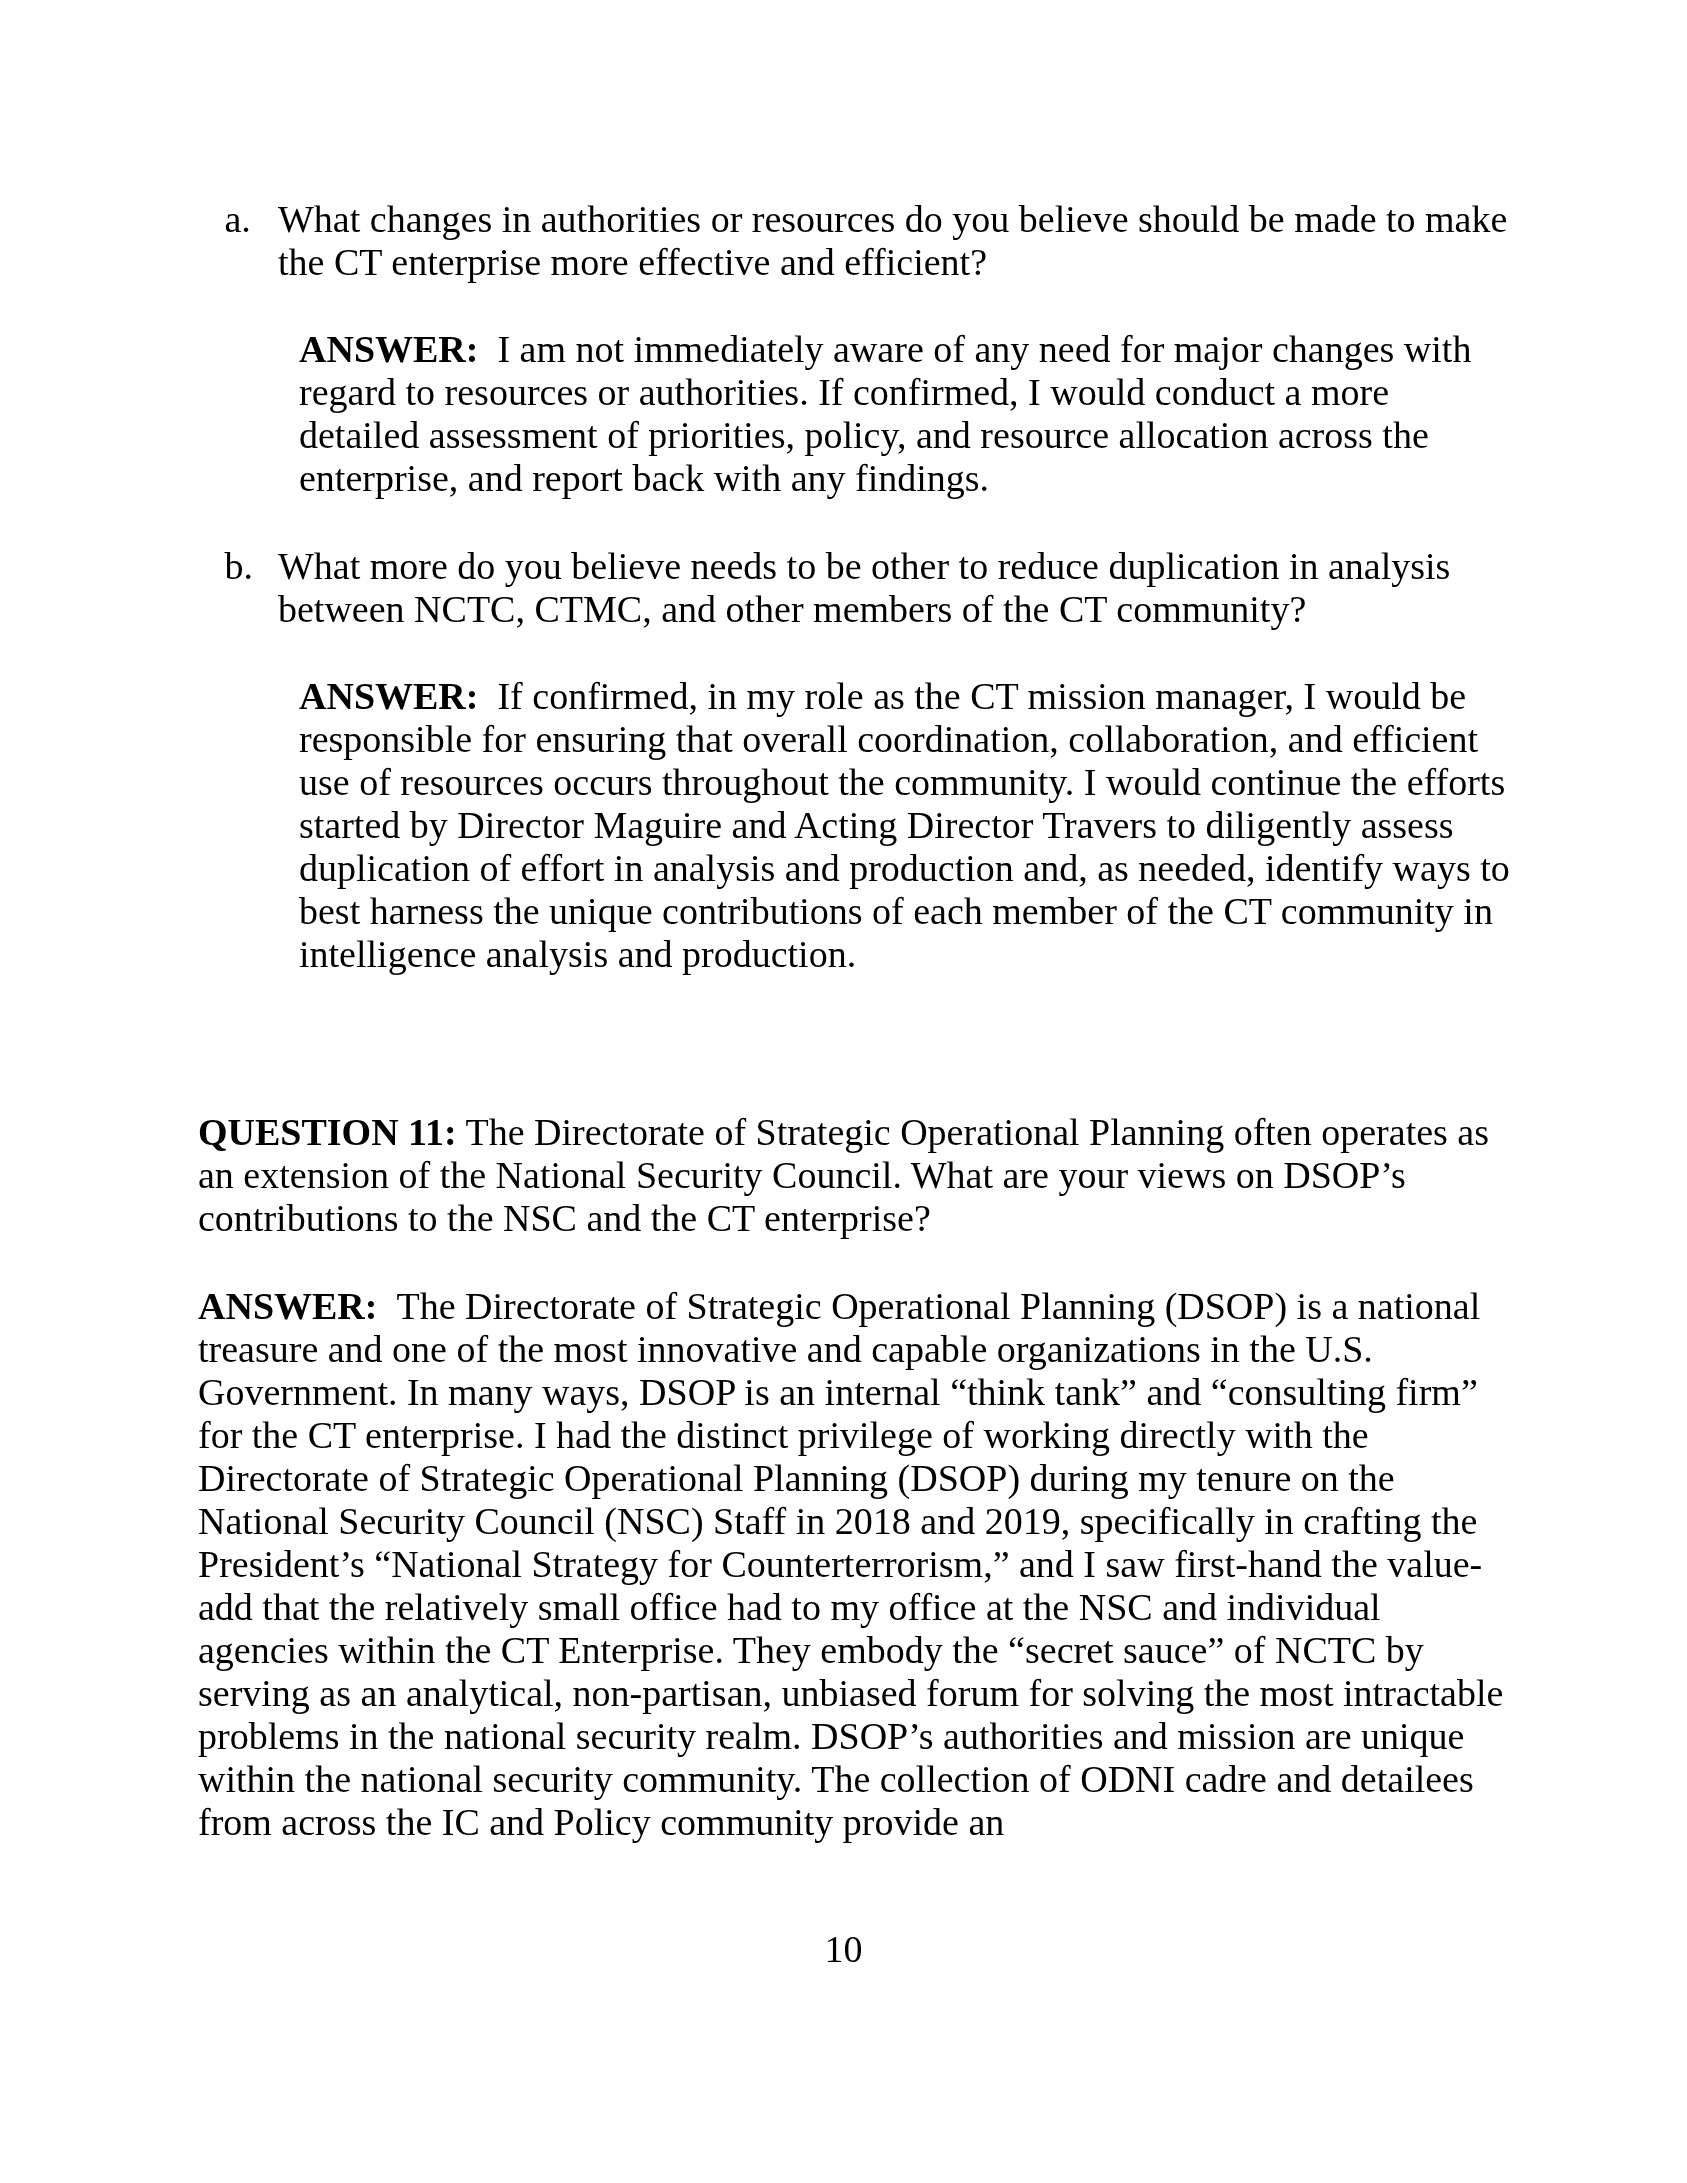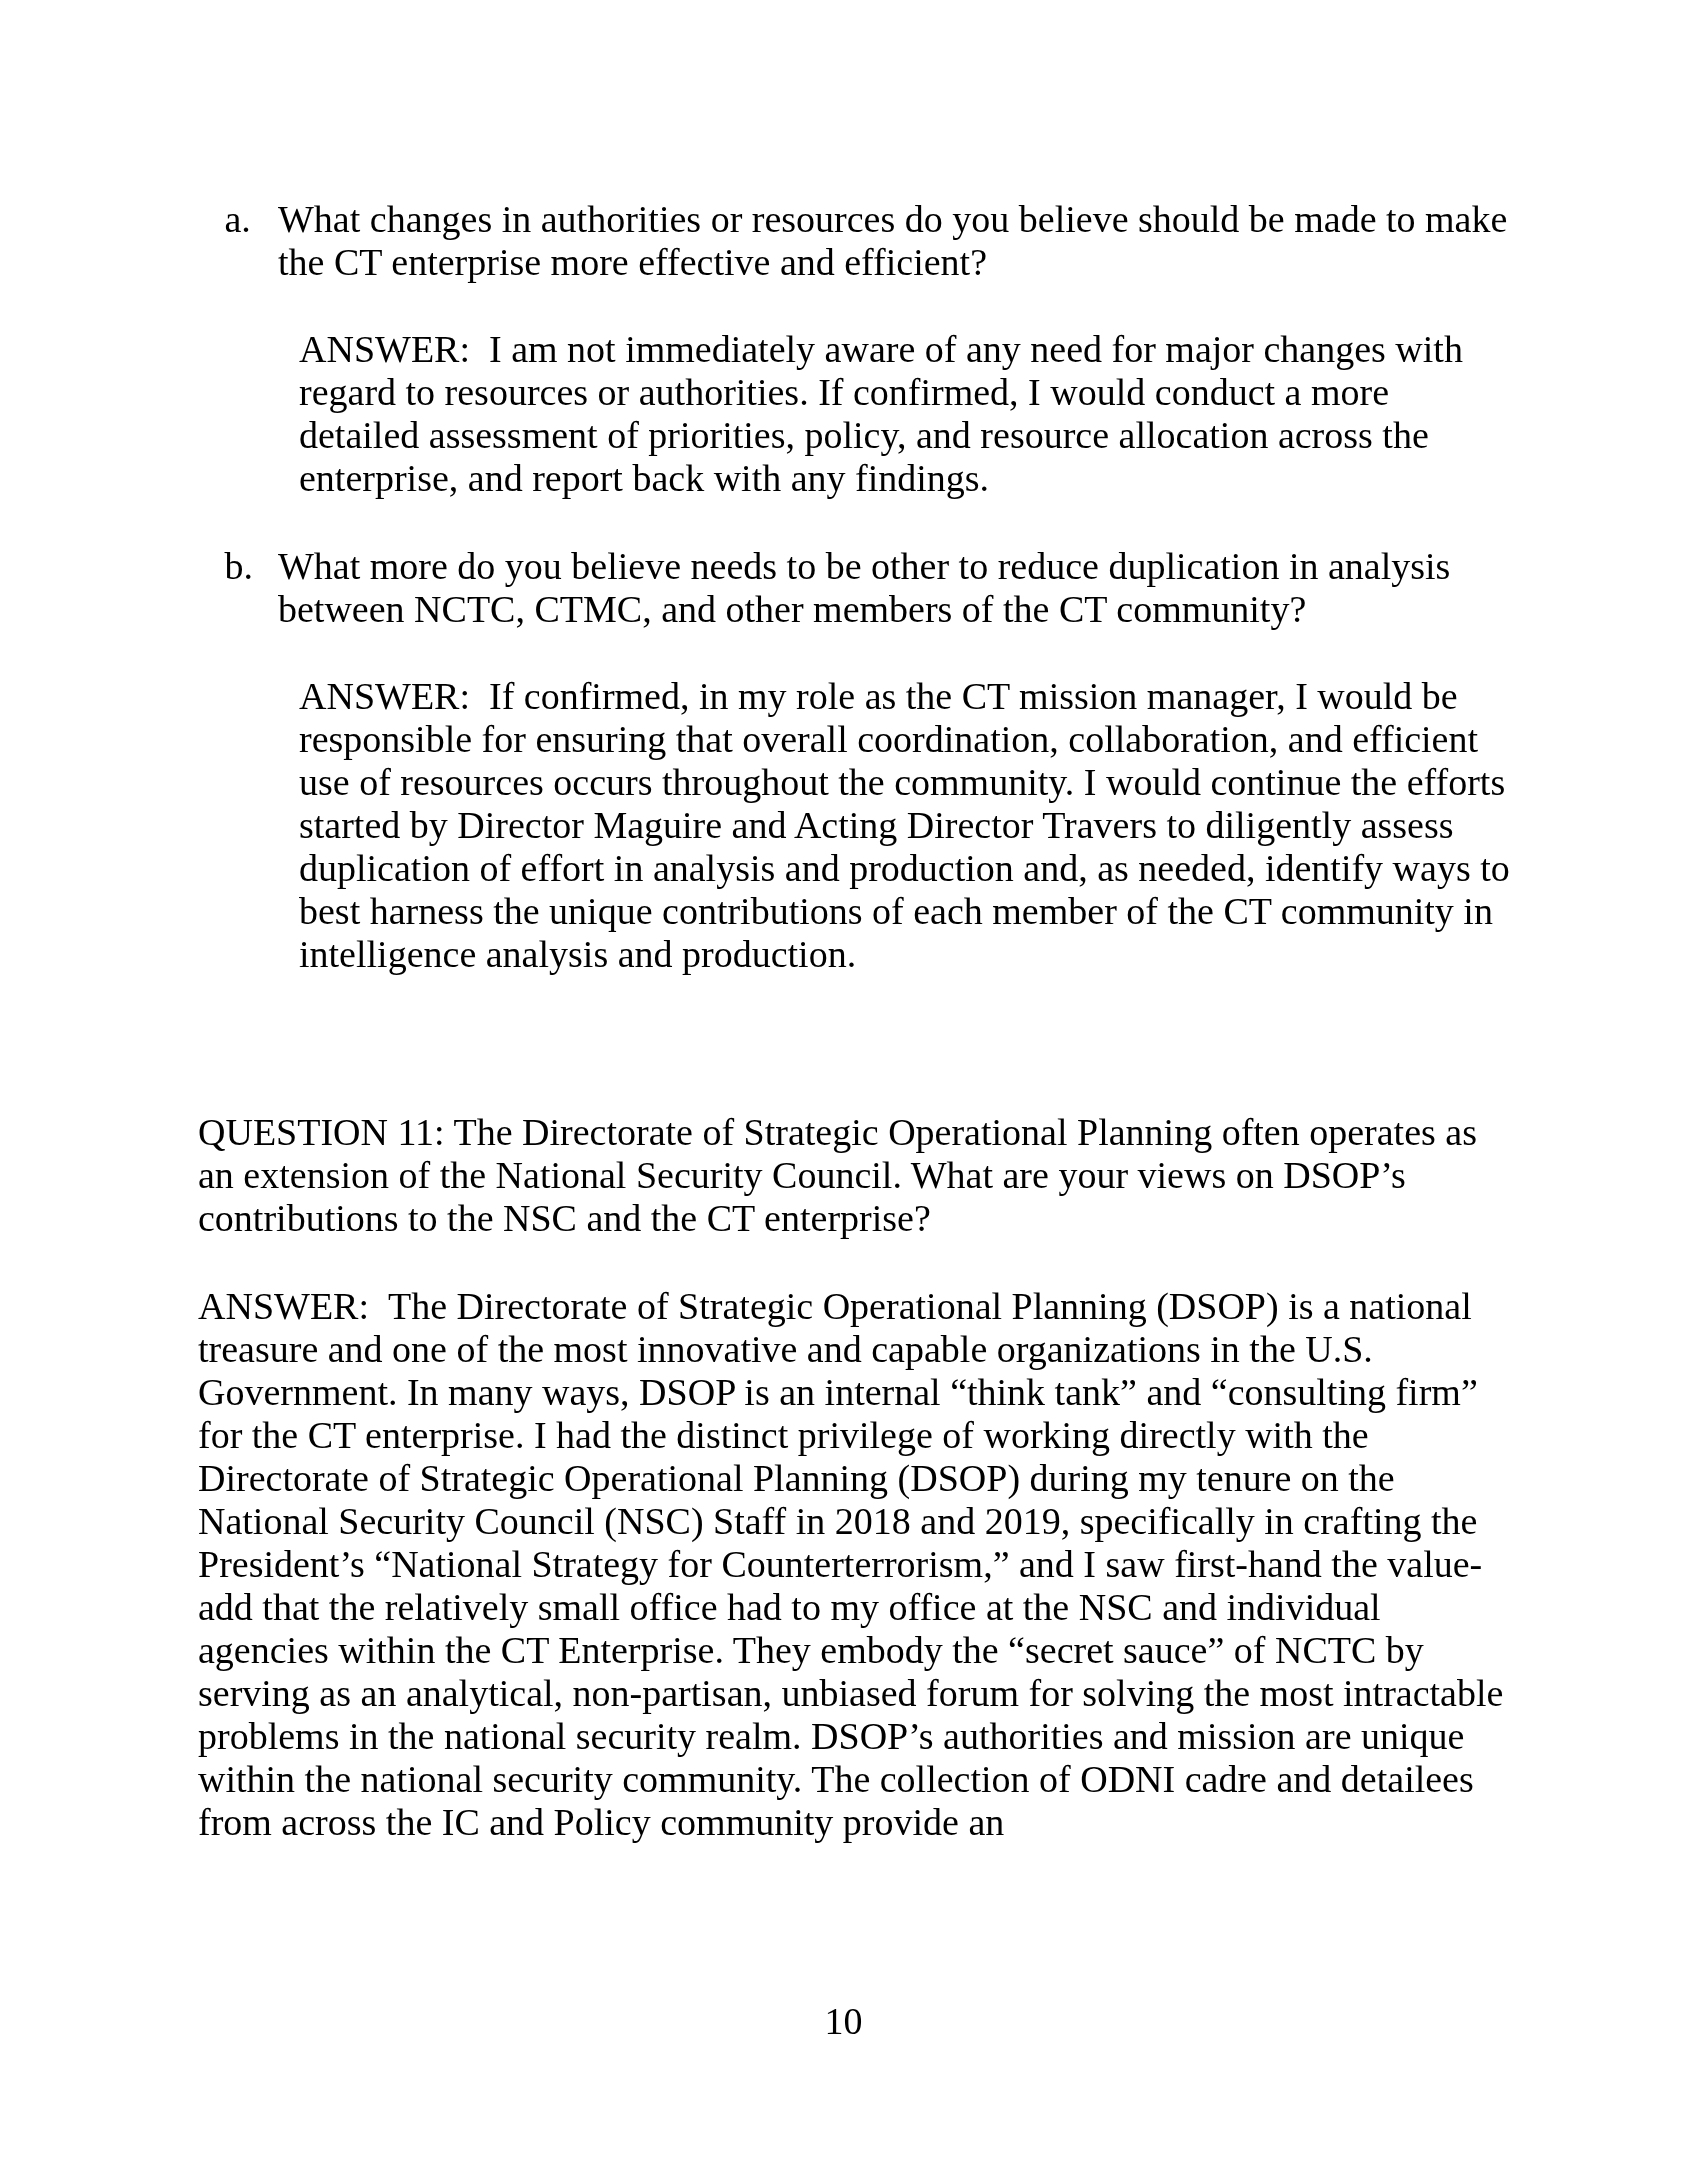--- a/index.html
+++ b/index.html
@@ -8,23 +8,23 @@
     position: absolute; left: 0; top: 0; width: 1687px; height: 2183px;
     font-family: "Liberation Serif", "DejaVu Serif", serif;
     color: #000000; font-size: 38px; line-height: 43px;
   }
   .block { position: absolute; left: 198px; width: 1317px; }
   .item { position: absolute; left: 198px; width: 1317px; }
   .item .marker { position: absolute; left: 26.5px; top: 0; }
   .item .text { margin-left: 80px; }
   .answer { margin-left: 101px; }
   p { margin: 0; }
-  .bold { font-weight: normal; }
+  .bold { font-weight: bold; }
   .heading { font-weight: bold; font-style: italic; }
-  .pagenum { position: absolute; top: 2000px; left: 0; width: 1687px; text-align: center; }
+  .pagenum { position: absolute; top: 1928px; left: 0; width: 1687px; text-align: center; }
 </style>
 </head>
 <body>
 
 <div class="page">
 
   <div class="item" style="top:198px;">
     <span class="marker">a.</span>
     <p class="text">What changes in authorities or resources do you believe should be made to make the CT enterprise more effective and efficient?</p>
   </div>

